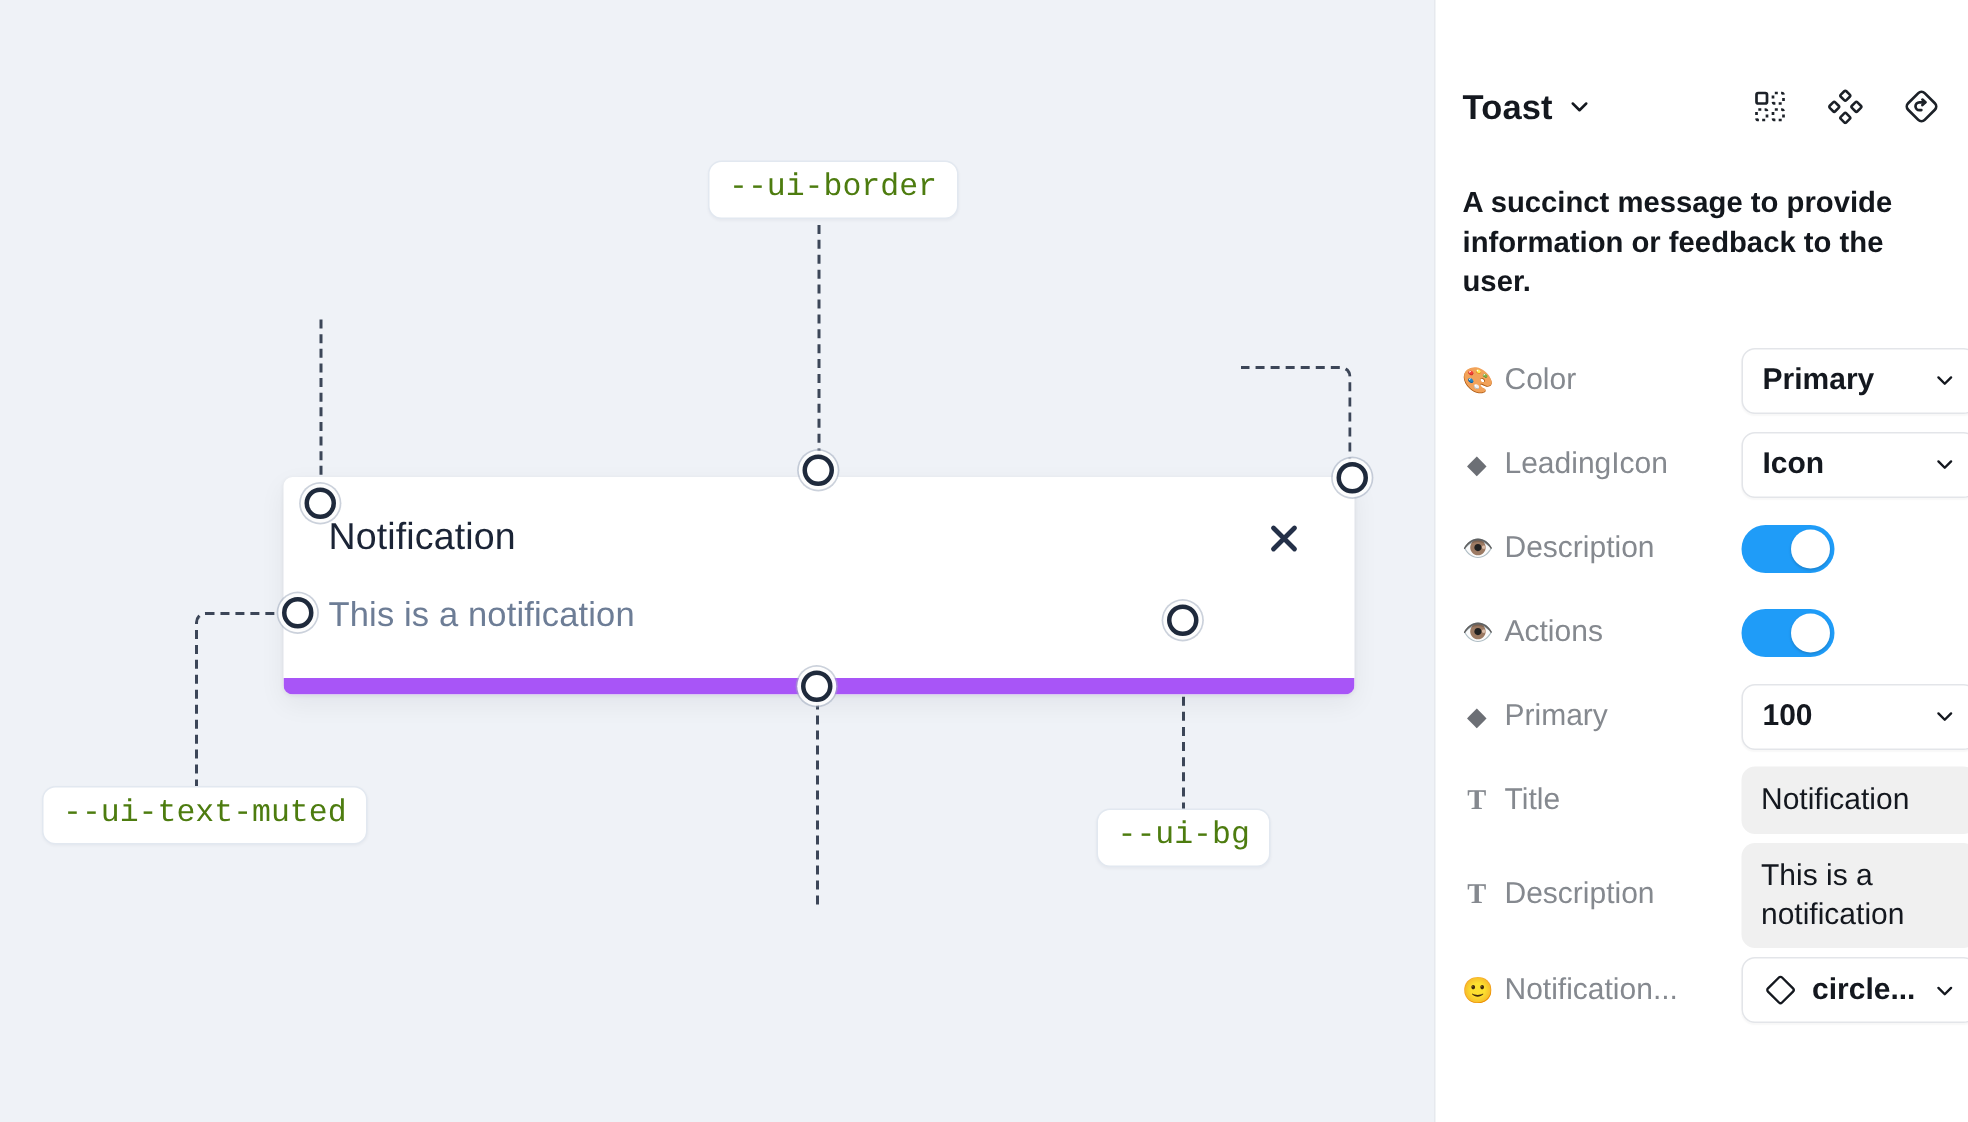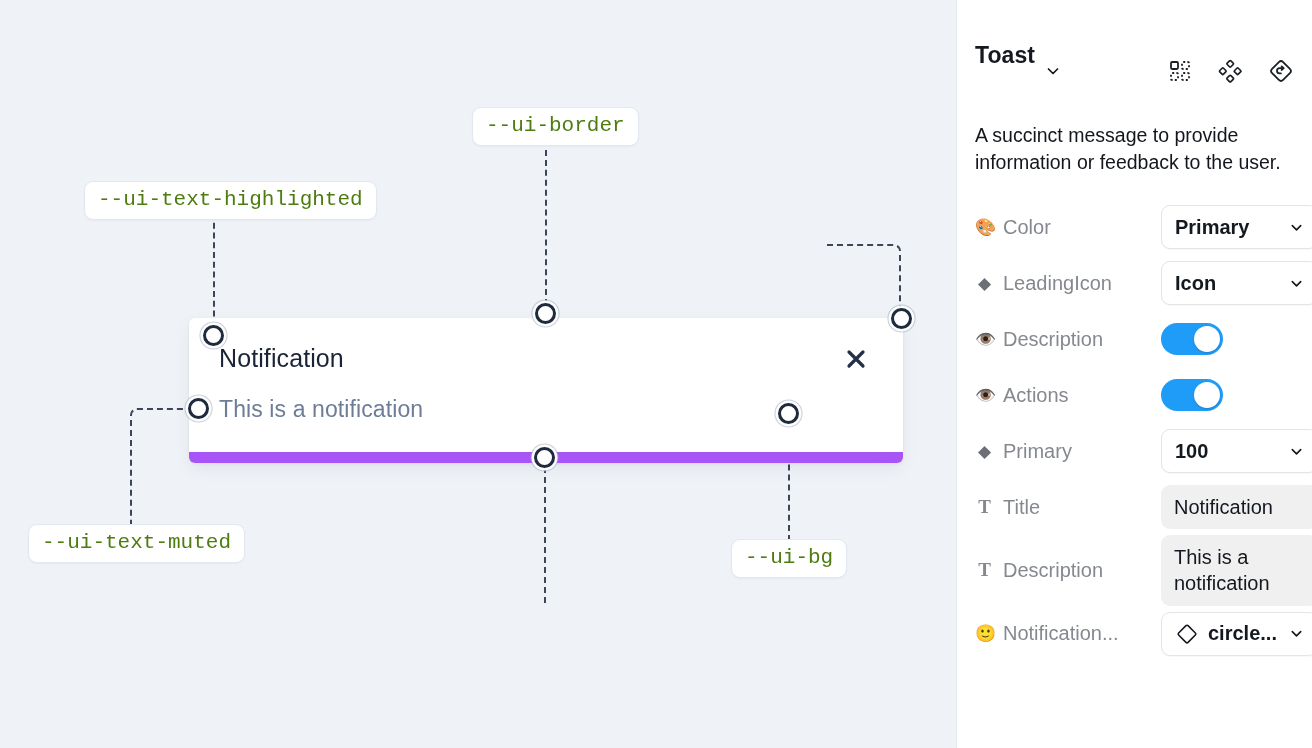--- a/index.html
+++ b/index.html
@@ -97,41 +97,42 @@
 
   
   #panel {
     position: relative;
     width: 356px; height: 748px;
     background: #ffffff;
     border-left: 1px solid #e6e9ee;
     padding: 0 18px;
   }
   .panel-head {
-    display: flex; 
+    display: flex; align-items: center;
     height: 58px; margin-top: 42px;
   }
   .panel-title {
     font-size: 23px; font-weight: 700; color: #14181f;
     letter-spacing: .1px;
   }
   .head-chev { margin-left: 10px; display: flex; align-items: center; color: #14181f; }
   .head-icons { margin-left: auto; display: flex; align-items: center; gap: 26px; }
   .head-icons .ic { display: flex; align-items: center; justify-content: center; color: #1c2128; }
 
   .from-file {
     display: flex; align-items: center; gap: 11px;
     margin-top: 3px;
   }
   .from-file-label { font-size: 20px; color: #868b92; }
 
   .panel-desc {
     margin-top: 22px;
     font-size: 19.5px; line-height: 1.36;
     color: #13171d;
+    font-weight: bold;
   }
 
   .props { margin-top: 24px; }
   .prop-row {
     display: flex; align-items: center;
     min-height: 56px;
   }
   .prop-label {
     display: flex; align-items: center; gap: 9px;
     width: 186px; flex: none;
@@ -208,21 +209,20 @@
       <div class="toast-progress"></div>
     </div>
 
     <div class="anchor" style="left:203px; top:325px;"></div>
     <div class="anchor" style="left:535px; top:303px;"></div>
     <div class="anchor" style="left:891px; top:308px;"></div>
     <div class="anchor" style="left:188px; top:398px;"></div>
     <div class="anchor" style="left:778px; top:403px;"></div>
     <div class="anchor" style="left:534px; top:447px;"></div>
 
-    <div class="pill" style="left:84px; top:181px;">--ui-text-highlighted</div>
     <div class="pill" style="left:472px; top:107px;">--ui-border</div>
     <div class="pill" style="left:28px; top:524px;">--ui-text-muted</div>
     <div class="pill" style="left:731px; top:539px;">--ui-bg</div>
   </div>
 
   <div id="panel">
 
     <div class="panel-head">
       <div class="panel-title">Toast</div>
       <div class="head-chev">

